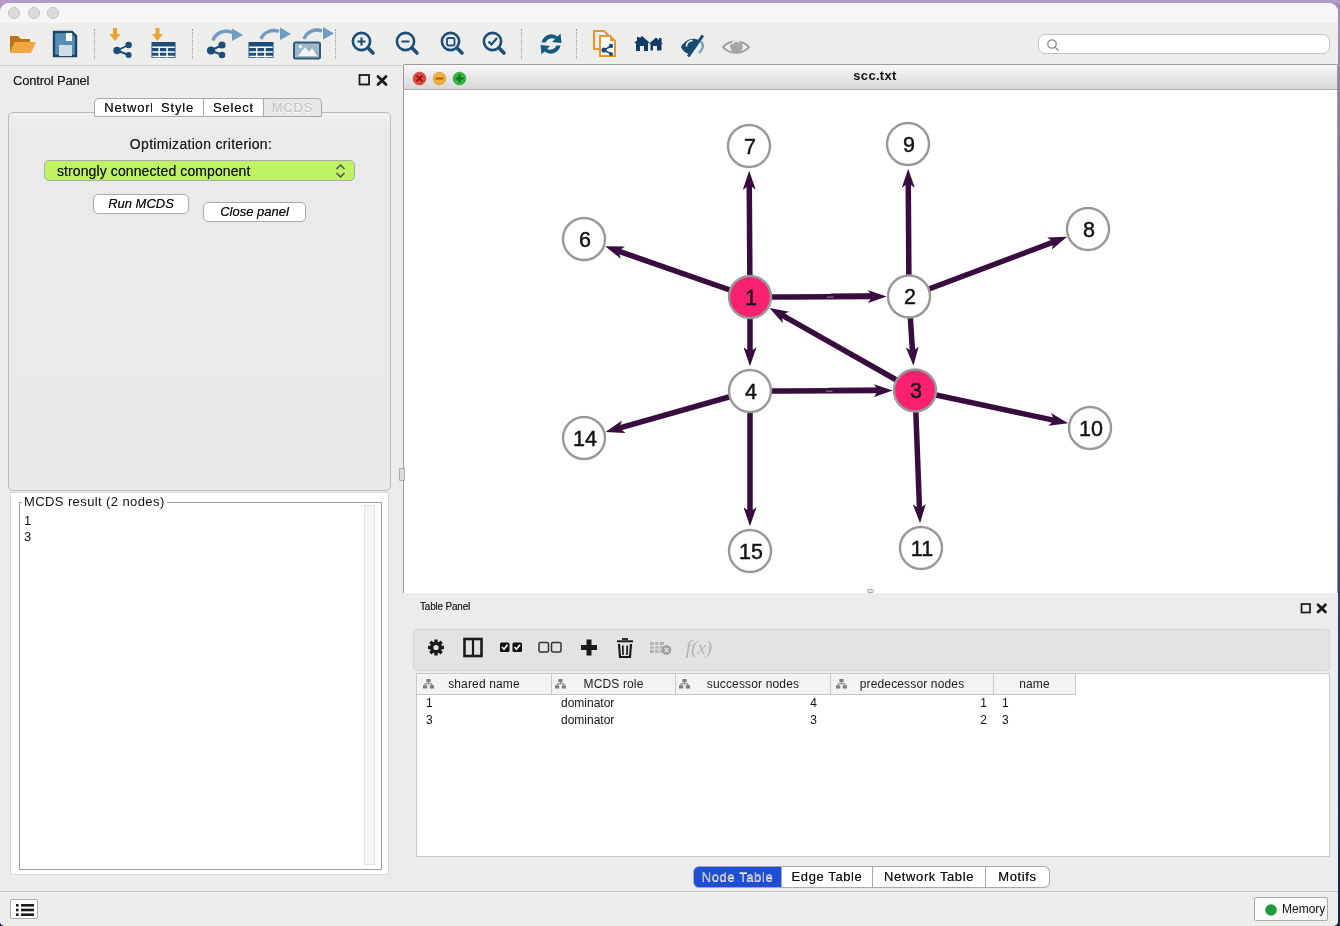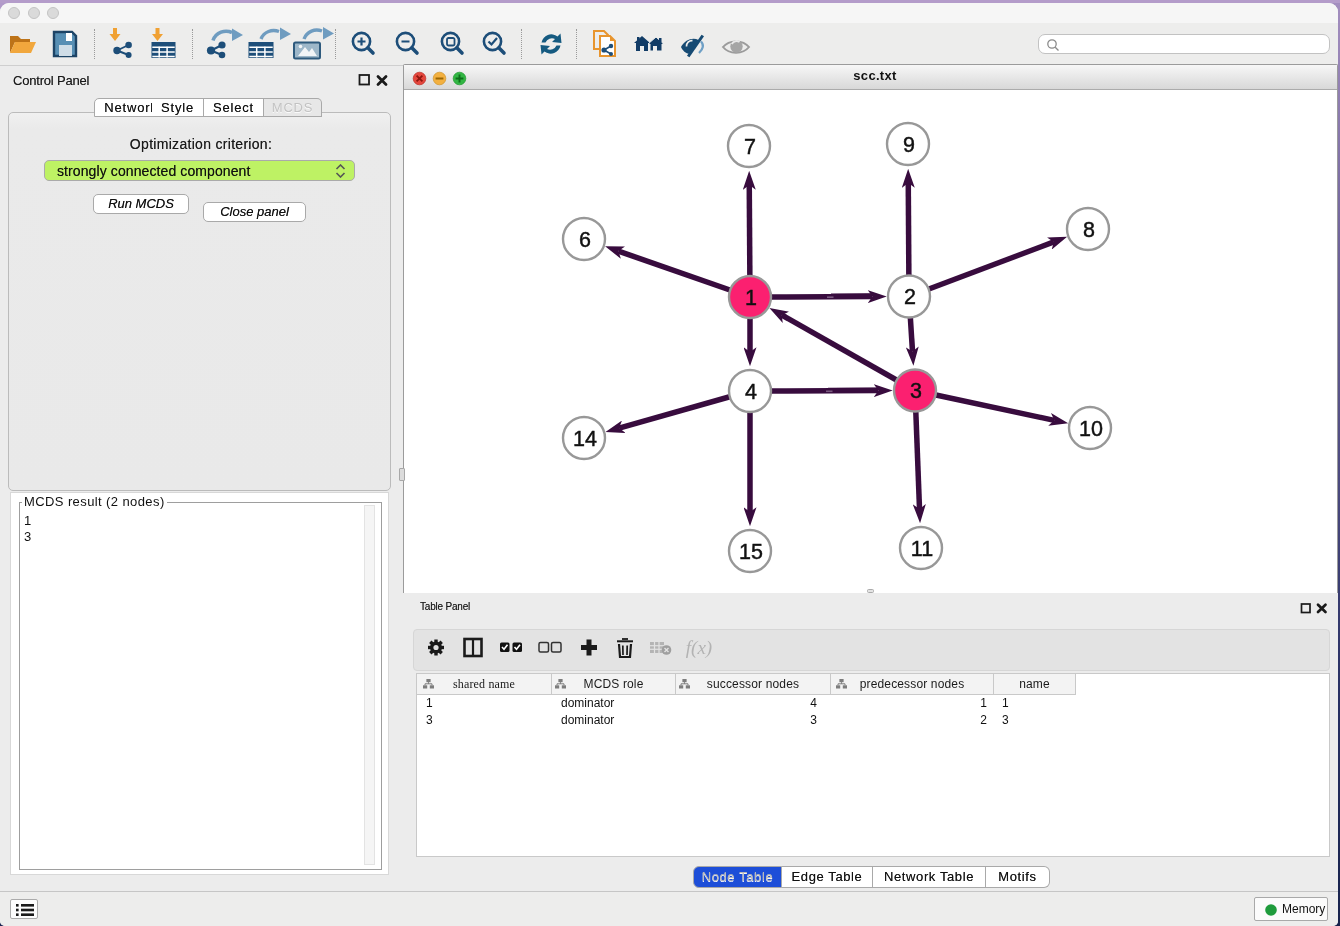--- a/index.html
+++ b/index.html
@@ -353,21 +353,21 @@
           <line x1="-5.5" y1="-5.5" x2="-5.5" y2="5.5"></line>
           <line x1="-1" y1="-5.5" x2="-1" y2="5.5"></line>
         </g>
       <circle cx="6.5" cy="2.5" r="4.8" fill="#9f9f9f"></circle>
       <path d="M4.5,0.5 L8.5,4.5 M8.5,0.5 L4.5,4.5" stroke="#e3e3e3" stroke-width="1.4"></path>
     </g>
 
     <text x="286" y="24.5" font-family="Liberation Serif" font-style="italic" font-size="19px" fill="#b3b3b3" text-anchor="middle">f(x)</text>
   </svg>
   <div class="abs" id="tptable">
-    <div class="th" style="left:0; width:135px;font-family:Liberation Serif, serif;">shared name</div>
+    <div class="th" style="left:0; width:135px;">shared name</div>
     <div class="th" style="left:135px; width:124px;">MCDS role</div>
     <div class="th" style="left:259px; width:155px;">successor nodes</div>
     <div class="th" style="left:414px; width:163px;">predecessor nodes</div>
     <div class="th" style="left:577px; width:82px;">name</div>
     <svg class="abs" style="left:0; top:0;" width="660" height="21">
       <g fill="#7d7d7d">
         <g transform="translate(6,5)">
             <rect x="3.4" y="0" width="4.2" height="3.2"></rect>
             <rect x="0" y="6.3" width="4.2" height="3.2"></rect>
             <rect x="6.8" y="6.3" width="4.2" height="3.2"></rect>

